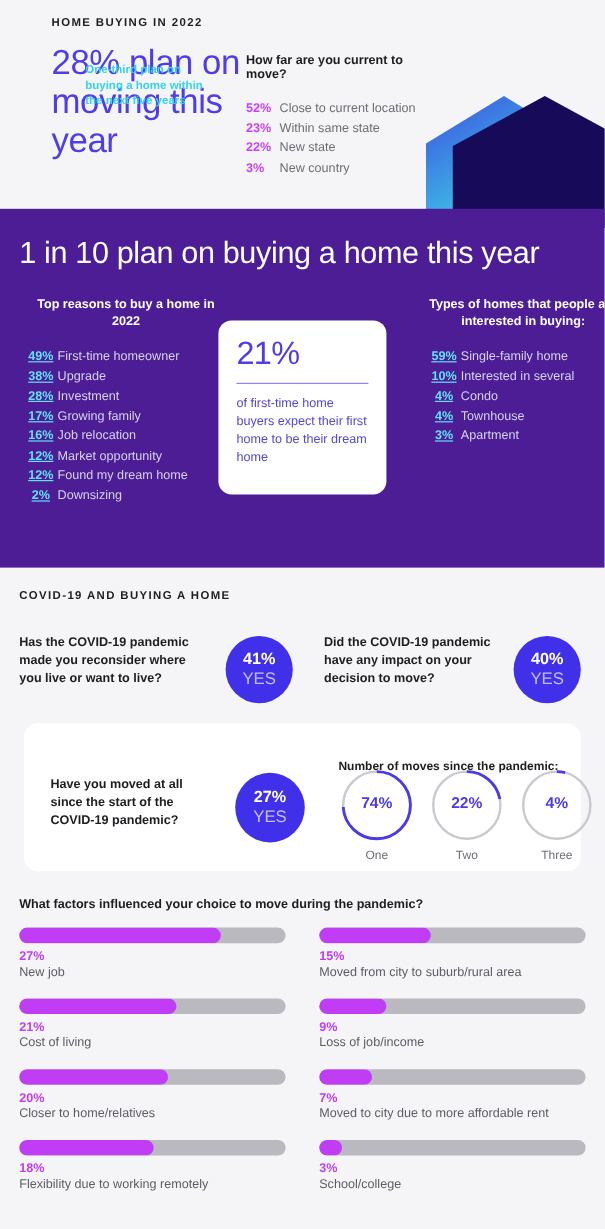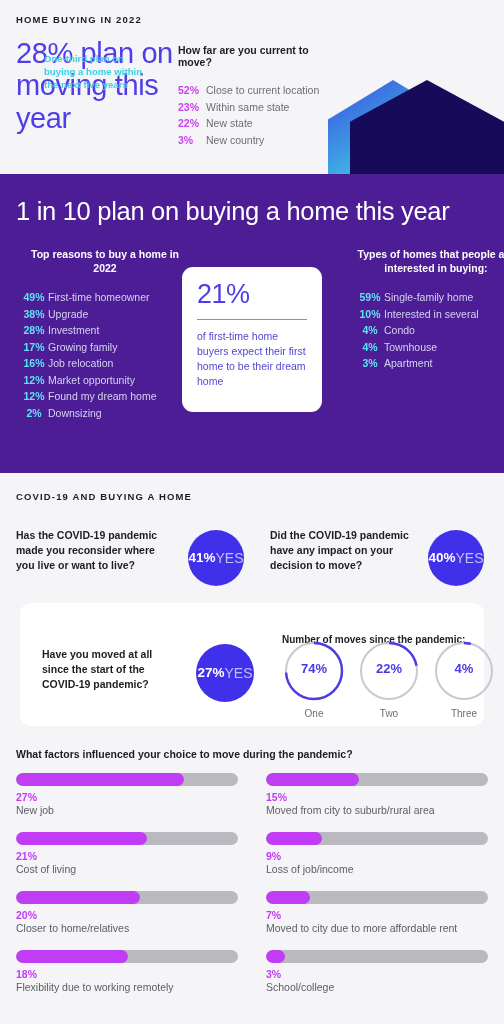--- a/index.html
+++ b/index.html
@@ -8,20 +8,21 @@
     width: 504px;
     background: #f5f5f7;
     font-family: "Liberation Sans", sans-serif;
   }
   .page {
     position: relative;
     width: 504px;
     height: 1024px;
     background: #f5f5f7;
     overflow: hidden;
+    padding-left: 27px;
   }
 
   
   .sect-kicker {
     font-size: 9.5px;
     font-weight: bold;
     letter-spacing: 1.15px;
     color: #1d1d22;
     text-transform: uppercase;
   }
@@ -128,21 +129,21 @@
   }
   .col-left  { position: absolute; left: 4px;   top: 0; width: 170px; }
   .col-right { position: absolute; left: 340px; top: 0; width: 160px; }
   .col-head {
     font-size: 10.5px;
     font-weight: bold;
     color: #ffffff;
     line-height: 1.35;
     margin-bottom: 8px;
   }
-  .band .stat-pct { color: #5fe3f5; }
+  .band .stat-pct { color: #5fe3f5; text-decoration: underline; }
   .band .stat-lbl { color: #d5d3ef; }
 
   
   .card21 {
     position: absolute;
     left: 182px;
     top: 267px;
     width: 140px;
     height: 145px;
     background: #ffffff;
@@ -184,21 +185,21 @@
     font-size: 10.5px;
     font-weight: bold;
     line-height: 1.42;
     color: #1d1d22;
   }
   .yes-circle {
     width: 56px; height: 56px;
     border-radius: 50%;
     background: #4030ea;
     display: flex;
-    flex-direction: row;
+    flex-direction: column;
     align-items: center;
     justify-content: center;
     text-align: right;
   }
   .yes-num {
     font-size: 13.5px;
     font-weight: bold;
     color: #ffffff;
     line-height: 1.1;
   }

